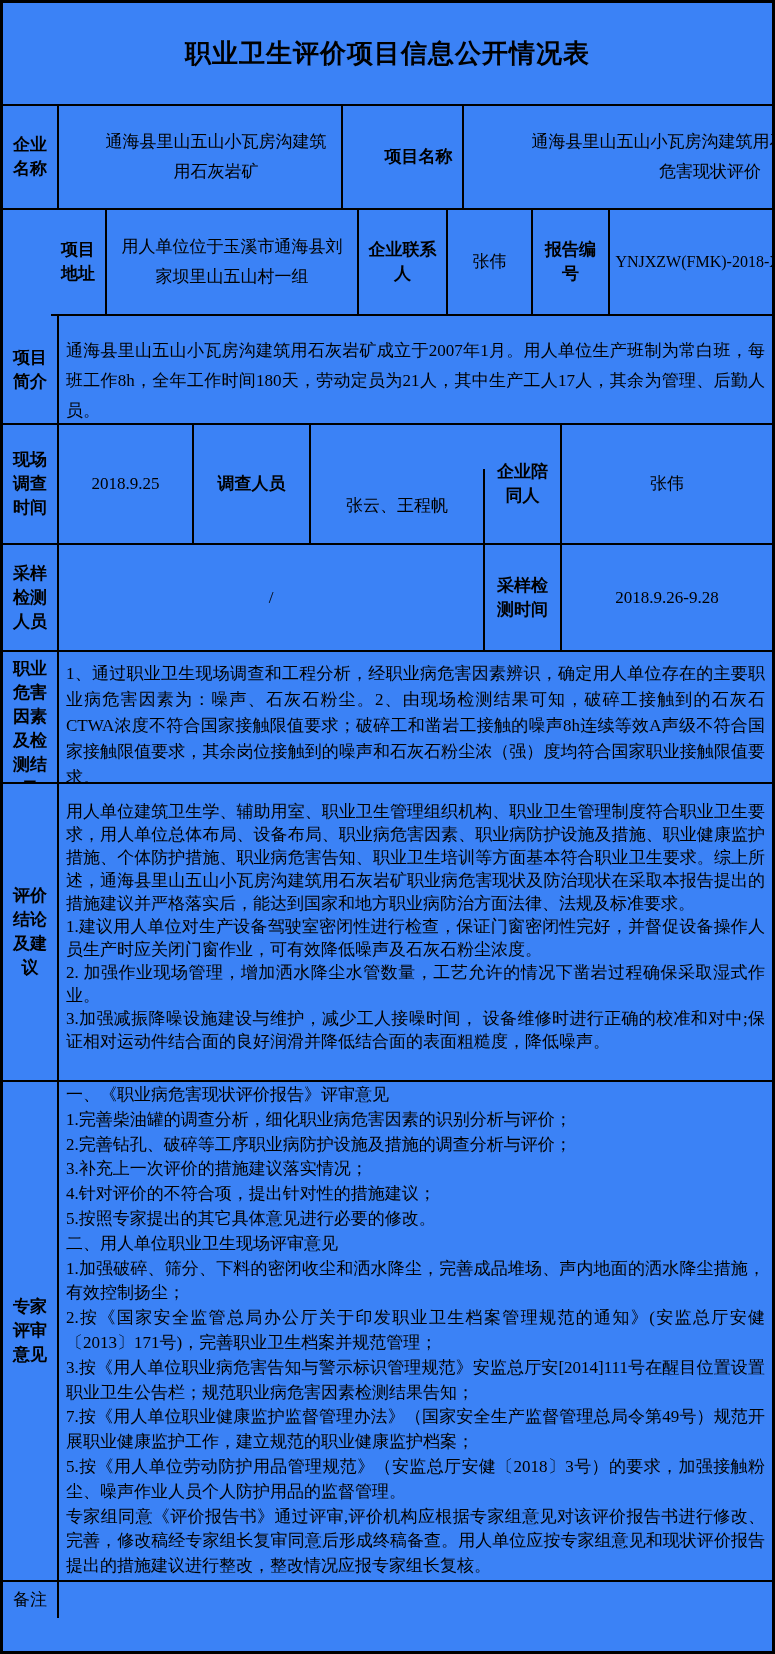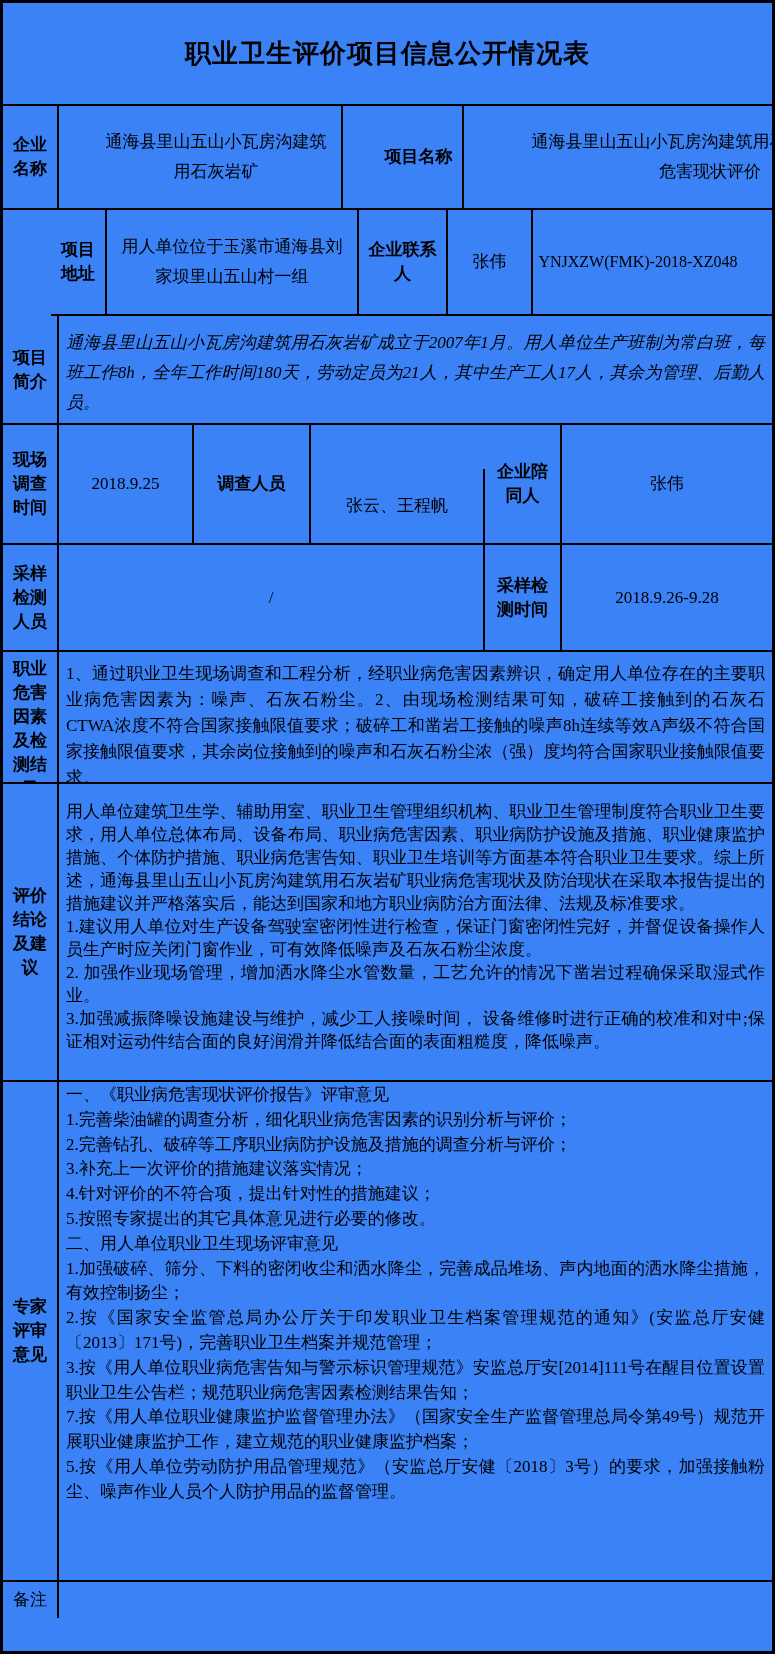--- a/index.html
+++ b/index.html
@@ -51,21 +51,21 @@
   .w-c{width:89px;flex:0 0 89px;}
   .w-d{width:372px;flex:0 0 372px;}
   .w-e{width:85px;flex:0 0 85px;}
   .w-f{width:77px;flex:0 0 77px;}
   .w-g{width:210px;flex:0 0 210px;}
   .w-d1{width:135px;flex:0 0 135px;}
   .w-d2{width:117px;flex:0 0 117px;}
   .w-d3{width:174px;flex:0 0 174px;margin-top:44px;}
   .w-m{width:426px;flex:0 0 426px;}
   .w-full{width:713px;flex:0 0 713px;}
-  .intro-txt{line-height:30px;padding-top:12px;font-style:italic;}
+  .intro-txt{line-height:30px;padding-top:20px;}
   .r6-txt{line-height:26px;padding-top:9px;}
   .r7-txt{line-height:23px;padding-top:16px;}
   .r8-txt{line-height:24.8px;padding-top:1px;}
   .para{text-align:justify;}
   .report-no{font-size:16px;padding:0 3px;}
   .plain{font-weight:normal;}
 </style>
 </head>
 <body>
 
@@ -80,20 +80,21 @@
     <div class="cell val w-b">通海县里山五山小瓦房沟建筑用石灰岩矿</div>
     <div class="cell hdr w-c">项目名称</div>
     <div class="cell val2 w-d end">通海县里山五山小瓦房沟建筑用石灰岩矿职业病危害现状评价</div>
   </div>
 
   <div class="row h-r2">
     <div class="cell hdr w-lab">项目地址</div>
     <div class="cell val w-b">用人单位位于玉溪市通海县刘家坝里山五山村一组</div>
     <div class="cell hdr w-c">企业联系人</div>
     <div class="cell w-e">张伟</div>
+    <div class="cell hdr w-f">报告编号</div>
     <div class="cell report-no w-g end">YNJXZW(FMK)-2018-XZ048</div>
   </div>
 
   <div class="row h-r3">
     <div class="cell hdr w-lab">项目简介</div>
     <div class="cell txt intro-txt w-full end">通海县里山五山小瓦房沟建筑用石灰岩矿成立于2007年1月。用人单位生产班制为常白班，每班工作8h，全年工作时间180天，劳动定员为21人，其中生产工人17人，其余为管理、后勤人员。</div>
   </div>
 
   <div class="row h-r4">
     <div class="cell hdr w-lab">现场调查时间</div>
@@ -134,20 +135,21 @@
         <div class="para">2.完善钻孔、破碎等工序职业病防护设施及措施的调查分析与评价；</div>
         <div class="para">3.补充上一次评价的措施建议落实情况；</div>
         <div class="para">4.针对评价的不符合项，提出针对性的措施建议；</div>
         <div class="para">5.按照专家提出的其它具体意见进行必要的修改。</div>
         <div class="para">二、用人单位职业卫生现场评审意见</div>
         <div class="para">1.加强破碎、筛分、下料的密闭收尘和洒水降尘，完善成品堆场、声内地面的洒水降尘措施，有效控制扬尘；</div>
         <div class="para">2.按《国家安全监管总局办公厅关于印发职业卫生档案管理规范的通知》(安监总厅安健〔2013〕171号)，完善职业卫生档案并规范管理；</div>
         <div class="para">3.按《用人单位职业病危害告知与警示标识管理规范》安监总厅安[2014]111号在醒目位置设置职业卫生公告栏；规范职业病危害因素检测结果告知；</div>
         <div class="para">7.按《用人单位职业健康监护监督管理办法》（国家安全生产监督管理总局令第49号）规范开展职业健康监护工作，建立规范的职业健康监护档案；</div>
         <div class="para">5.按《用人单位劳动防护用品管理规范》（安监总厅安健〔2018〕3号）的要求，加强接触粉尘、噪声作业人员个人防护用品的监督管理。</div>
+        <div class="para">专家组同意《评价报告书》通过评审,评价机构应根据专家组意见对该评价报告书进行修改、完善，修改稿经专家组长复审同意后形成终稿备查。用人单位应按专家组意见和现状评价报告提出的措施建议进行整改，整改情况应报专家组长复核。</div>
       </div>
   </div>
 
   <div class="row h-r9 last">
     <div class="cell hdr plain w-lab">备注</div>
     <div class="cell w-full end"></div>
   </div>
 
 </div>
 

